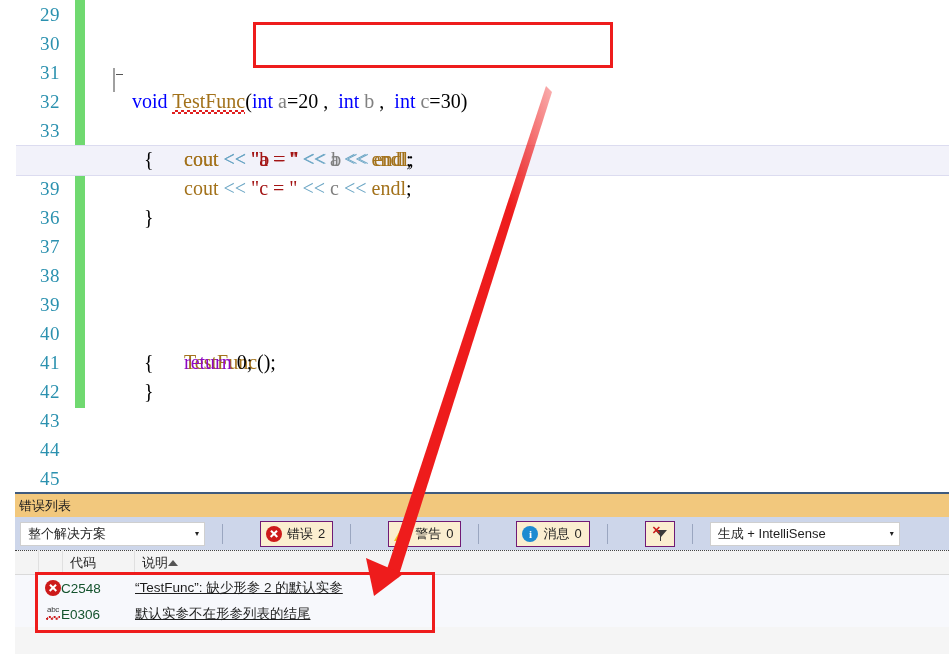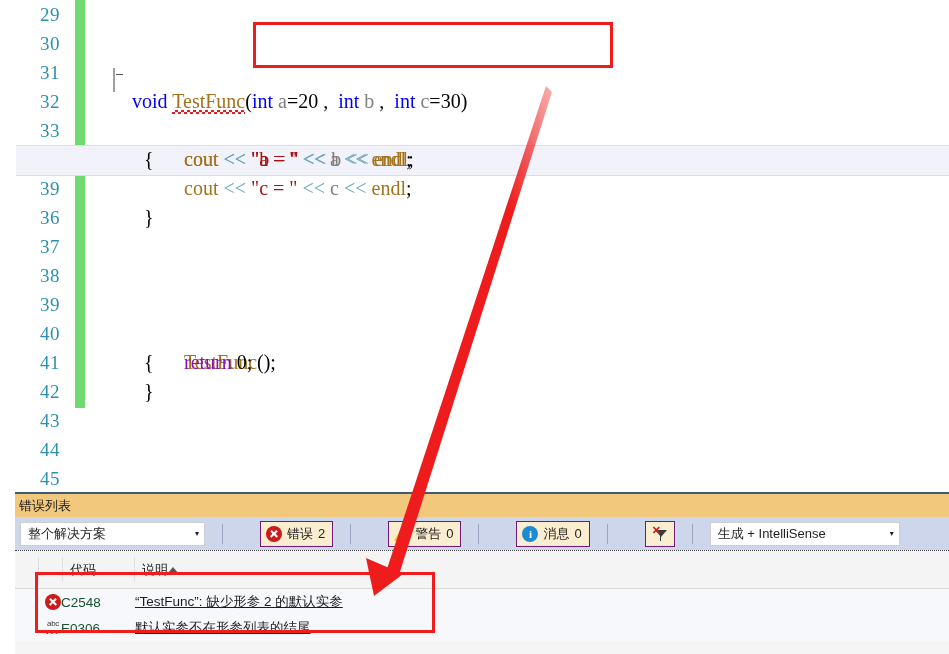--- a/index.html
+++ b/index.html
@@ -164,21 +164,21 @@
   .ico-abc .sq {
     position:absolute; left:1px; right:1px; bottom:2px; height:4px;
     background-image:
       radial-gradient(circle at 1.2px 2.6px, #cd1a1a 1.1px, transparent 1.25px),
       radial-gradient(circle at 3.6px .8px, #cd1a1a 1.1px, transparent 1.25px);
     background-size:4.8px 4px; background-repeat:repeat-x;
   }
 
   
   .grid-head {
-    height: 39px; background: #f4f4f4; border-bottom: 1px solid #dadada;
+    height: 25px; background: #f4f4f4; border-bottom: 1px solid #dadada;
     display: flex; align-items: center; font-size: 13px; color: #1e1e1e;
     border-top: 1px dotted #444;
   }
   .gh { height: 25px; line-height: 25px; border-right: 1px solid #e0e0e0; padding-left: 7px; }
   .gh.c0 { width: 24px; padding: 0; }
   .gh.c1 { width: 24px; padding: 0; }
   .gh.c2 { width: 72px; }
   .gh.c3 { flex: 1; border-right: none; display: flex; align-items: center; gap: 0; }
   .sort-asc {
     width: 0; height: 0; border-left: 5px solid transparent;

